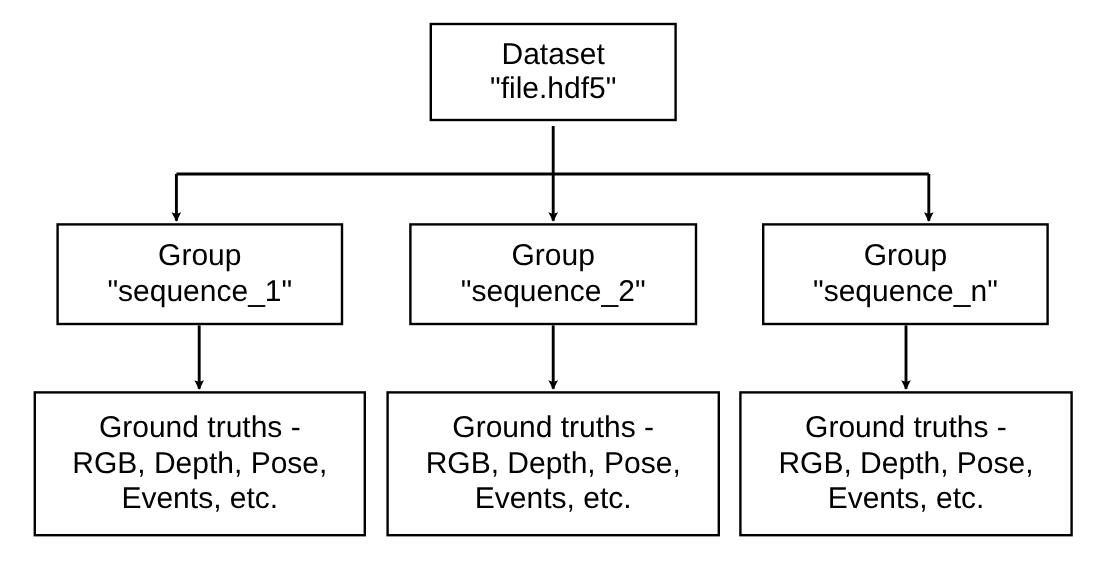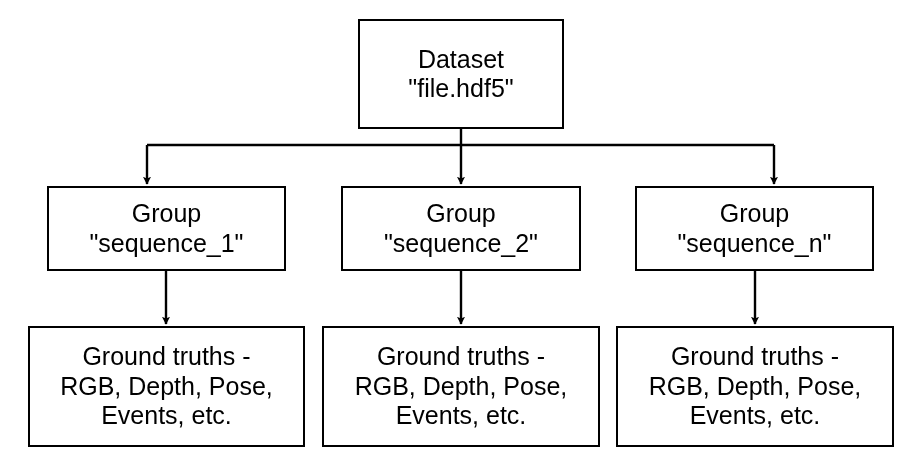--- a/index.html
+++ b/index.html
@@ -44,21 +44,21 @@
     z-index: 2;
   }
   .node .line {
     display: block;
   }
   
   #node-root {
     left: 358px;
     top: 19px;
     width: 206px;
-    height: 110px;
+    height: 82px;
   }
   
   #node-group-1 {
     left: 47px;
     top: 186px;
     width: 239px;
     height: 85px;
   }
   #node-group-2 {
     left: 341px;

